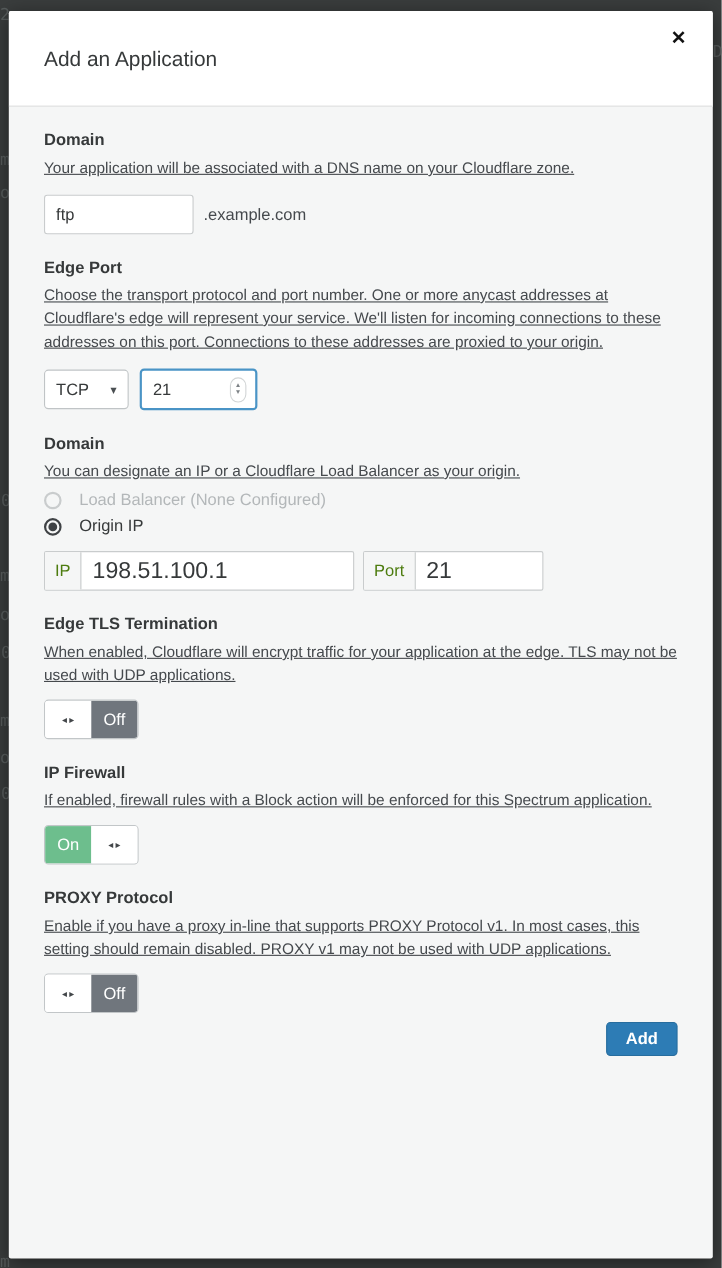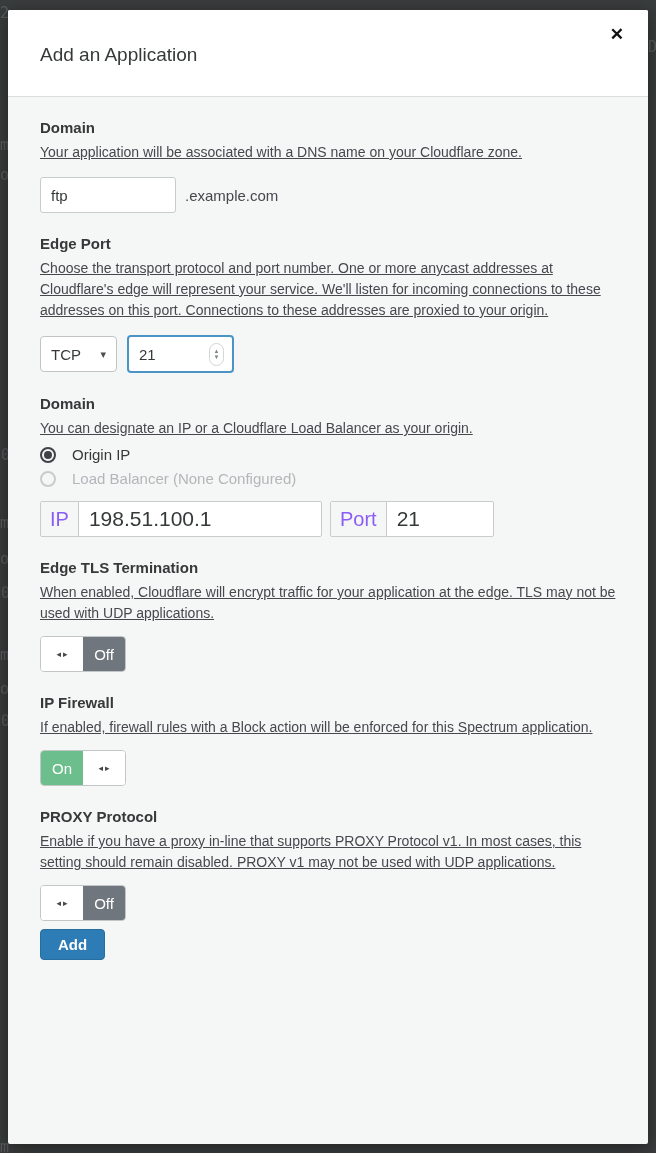--- a/index.html
+++ b/index.html
@@ -83,41 +83,41 @@
     content:'';position:absolute;left:50%;top:50%;transform:translate(-50%,-50%);
     width:8px;height:8px;border-radius:50%;background:#3f4245;
   }
   .radio-circle.disabled{border-color:#c9cccd;}
   .radio-label{font-size:15px;color:var(--text-dark);margin-left:16px;}
   .radio-label.disabled{color:#b3b7b9;}
   
   .group-row{display:flex;align-items:center;margin-top:14px;}
   .addon-group{display:flex;height:36px;border:1px solid var(--border-gray);border-radius:2px;background:#fff;}
   .addon{
-    background:#f5f6f6;color:#8b5cf6;font-size:20px;display:flex;align-items:center;
+    background:#f5f6f6;color:#4d7c0f;font-size:15px;display:flex;align-items:center;
     padding:0 9px;border-right:1px solid var(--border-gray);flex:none;
   }
   .addon-input{border:none;outline:none;font-size:21px;color:var(--text-dark);
     padding:0 10px;font-family:inherit;background:transparent;min-width:0;flex:1;}
   .ip-group{width:282px;}
   .port-group{width:164px;margin-left:8px;}
   
   .toggle{
     display:inline-flex;height:36px;border-radius:4px;overflow:hidden;
     border:1px solid #c2c6c8;margin-top:12px;cursor:pointer;background:#fff;
   }
   .toggle-half{width:42px;display:flex;align-items:center;justify-content:center;}
   .toggle-handle{background:#fff;}
   .toggle-state{font-size:15px;color:#fff;}
   .toggle-state.off{background:var(--toggle-off-gray);}
   .toggle-state.on{background:var(--toggle-on-green);}
   .arrows{font-size:9px;letter-spacing:2px;color:#43474a;}
   .toggle-handle .arrows{padding-left:2px;}
   
-  .footer-row{display:flex;margin-top:8px;}
+  .footer-row{display:flex;justify-content:flex-end;margin-top:8px;}
   .add-btn{
     background:var(--accent-blue);color:#fff;font-size:15px;font-weight:700;
     border:1px solid #276d9e;border-radius:4px;padding:6px 17px;cursor:pointer;
     font-family:inherit;
   }
 </style>
 </head>
 <body>
 
 <div id="backdrop">
@@ -166,26 +166,26 @@
           <span>▲</span>
           <span>▼</span>
         </span>
       </div>
     </div>
 
     
     <div class="section-label">Domain</div>
     <p class="section-desc">You can designate an IP or a Cloudflare Load Balancer as your origin.</p>
     <div class="radio-row">
+      <span class="radio-circle disabled"></span>
+      <span class="radio-label disabled">Load Balancer (None Configured)</span>
+    </div>
+    <div class="radio-row">
       <span class="radio-circle checked"></span>
       <span class="radio-label">Origin IP</span>
-    </div>
-    <div class="radio-row">
-      <span class="radio-circle disabled"></span>
-      <span class="radio-label disabled">Load Balancer (None Configured)</span>
     </div>
     <div class="group-row">
       <div class="addon-group ip-group">
         <span class="addon">IP</span>
         <input class="addon-input" type="text" value="198.51.100.1" style="">
       </div>
       <div class="addon-group port-group">
         <span class="addon">Port</span>
         <input class="addon-input" type="text" value="21" style="">
       </div>

